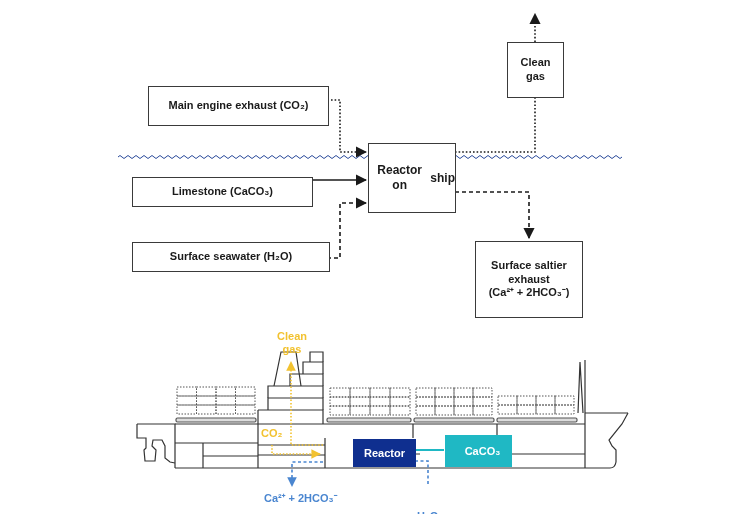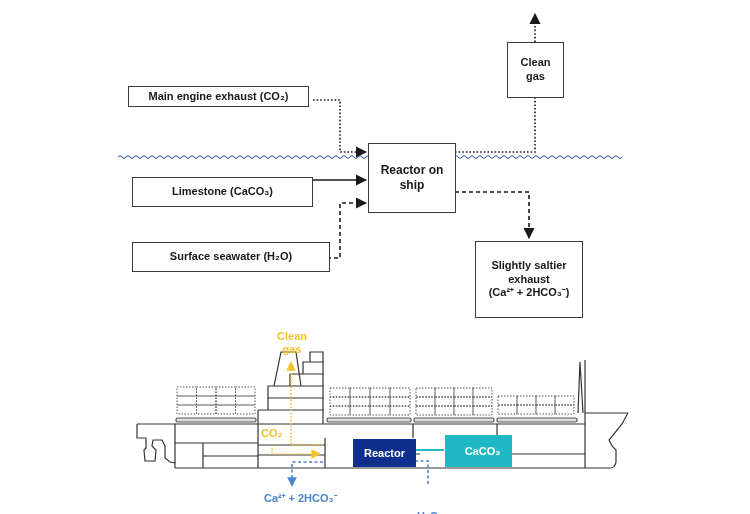--- a/index.html
+++ b/index.html
@@ -137,39 +137,39 @@
   <path d="M272,445 L272,454 L320,454" fill="none" stroke="#f2c230" stroke-width="1.6" stroke-dasharray="1.5,1.8" marker-end="url(#ahY)"></path>
   <path d="M323,445 L291,445 L291,362" fill="none" stroke="#f2c230" stroke-width="1.6" stroke-dasharray="1.5,1.8" marker-end="url(#ahY)"></path>
 
   <path d="M444,450 L392,450" fill="none" stroke="#1fb8c4" stroke-width="1.8" marker-end="url(#ahC)"></path>
 
   <path d="M428,484 L428,461 L392,461" fill="none" stroke="#4a86d0" stroke-width="1.6" stroke-dasharray="3,2.5" marker-end="url(#ahB)"></path>
 
   <path d="M323,462 L292,462 L292,486" fill="none" stroke="#4a86d0" stroke-width="1.6" stroke-dasharray="3,2.5" marker-end="url(#ahB)"></path>
 </svg>
 
-<div class="box" style="left:128px;top:86px;width:181px;height:21px;">
+<div class="box" style="left:148px;top:86px;width:181px;height:40px;">
   <span>Main engine exhaust (CO₂)</span>
 </div>
 <div class="box" style="left:132px;top:165px;width:181px;height:30px;margin-top:12px;">
   <span>Limestone (CaCO₃)</span>
 </div>
 <div class="box" style="left:132px;top:242px;width:198px;height:30px;">
   <span>Surface seawater (H₂O)</span>
 </div>
-<div class="box" style="left:368px;top:143px;width:88px;height:70px;flex-direction:column;font-size:12px;">
+<div class="box" style="left:368px;top:143px;width:88px;height:70px;font-size:12px;">
   <span>Reactor on</span>
   <span>ship</span>
 </div>
 <div class="box" style="left:507px;top:42px;width:57px;height:56px;flex-direction:column;">
   <span>Clean</span>
   <span>gas</span>
 </div>
 <div class="box" style="left:475px;top:241px;width:108px;height:77px;flex-direction:column;">
-  <span>Slightly saltier</span>
+  <span>Surface saltier</span>
   <span>exhaust</span>
   <span>(Ca²⁺ + 2HCO₃⁻)</span>
 </div>
 
 <div class="lbl" style="left:272px;top:330px;width:40px;color:#f2c230;line-height:1.15;">
   <div>Clean</div>
   <div>gas</div>
 </div>
 <div class="lbl" style="left:261px;top:427px;color:#f2c230;">CO₂</div>
 

